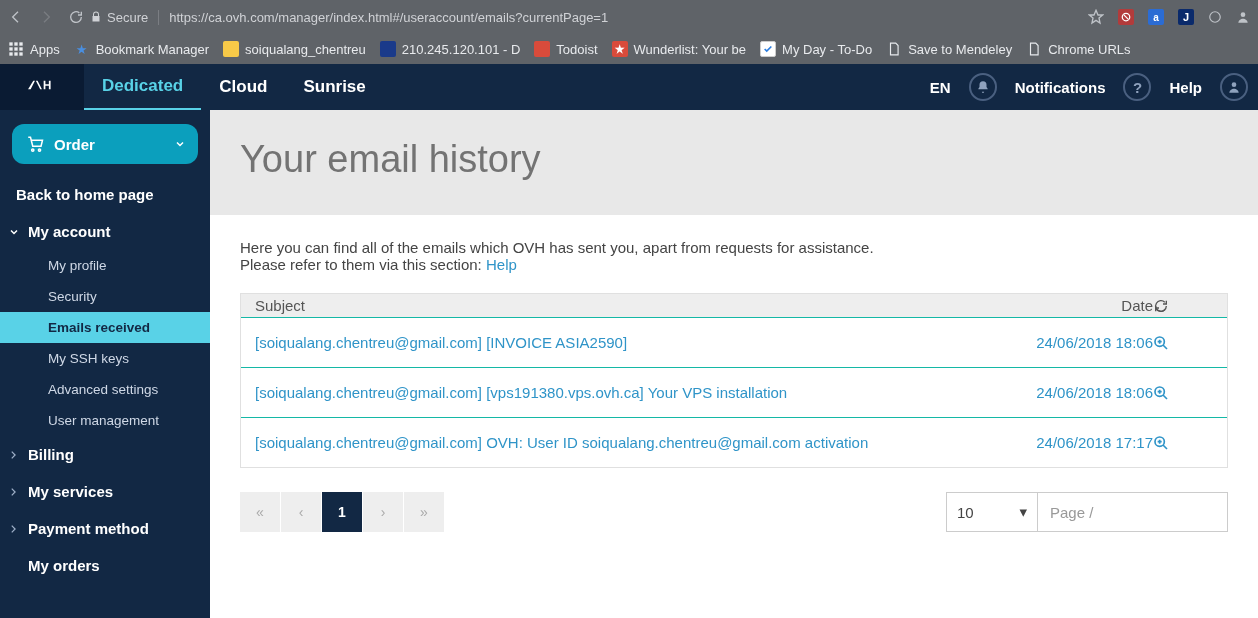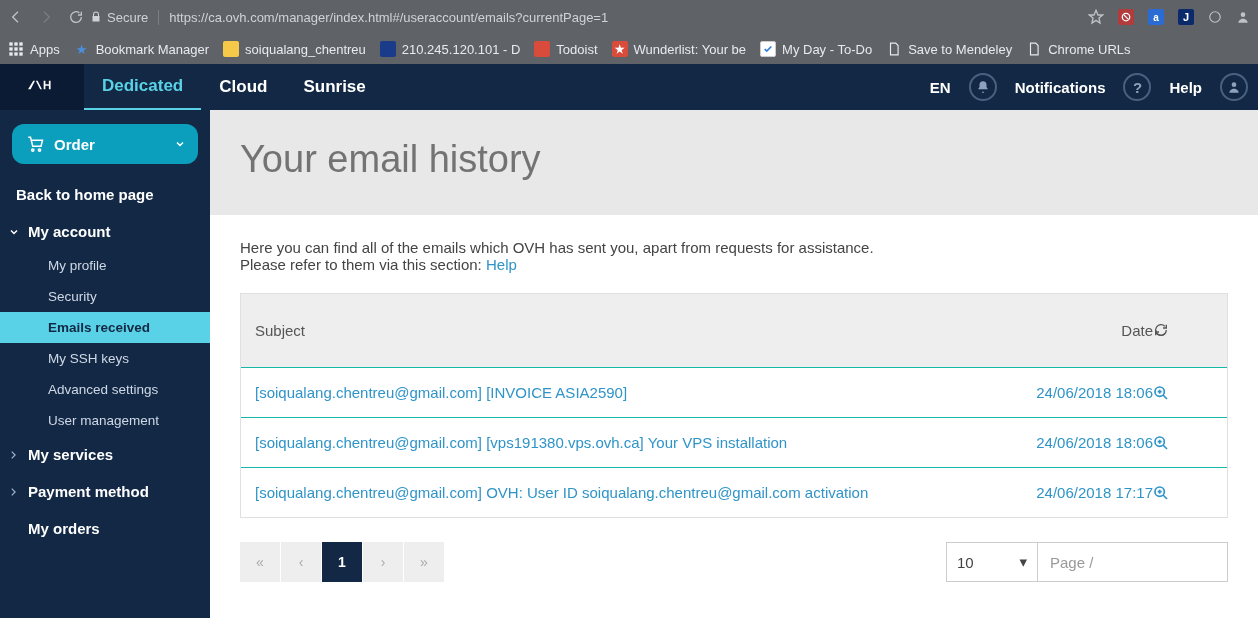--- a/index.html
+++ b/index.html
@@ -37,21 +37,21 @@
   .sub-item.active { background:#59d2e7; color:#122844; font-weight:600; }
   .side-simple { padding:10px 16px 10px 28px; font-size:15px; font-weight:600; color:#fff; display:flex; align-items:center; position:relative;}
   .side-simple .caret { position:absolute; left:8px; color:#9fb0c9;}
   
   .main { flex:1; background:#fff; overflow:auto; }
   .header-band { background:#e8e8e8; padding:28px 30px 34px 30px; }
   .header-band h1 { font-size:38px; font-weight:400; color:#737373; }
   .content { padding:24px 30px; color:#444; font-size:15px; }
   .content a.link { color:#2f94c8; }
   .tbl { border:1px solid #e0e0e0; margin-top:20px; }
-  .thead { background:#eee; display:flex; align-items:flex-start; padding:28px 14px; color:#555; }
+  .thead { background:#eee; display:flex; align-items:flex-end; padding:3px 14px; color:#555; }
   .thead .col-subj { flex:1; }
   .thead .col-date { width:160px; text-align:right; }
   .thead .col-act { width:60px; text-align:right; }
   .trow { display:flex; align-items:center; padding:16px 14px; border-top:1px solid #14b8a6; }
   .trow .subj { flex:1; color:#2f94c8; }
   .trow .date { width:160px; color:#2f94c8; text-align:right; }
   .trow .act { width:60px; text-align:right; color:#2f94c8; }
   .pager-row { display:flex; align-items:center; margin-top:24px; }
   .pager { display:flex; }
   .pg { width:40px; height:40px; background:#eee; color:#aaa; display:flex; align-items:center; justify-content:center; margin-right:1px; font-size:14px;}
@@ -252,20 +252,28 @@
     <div class="sub-item active"><span>Emails received</span></div>
     <div class="sub-item"><span>My SSH keys</span></div>
     <div class="sub-item"><span>Advanced settings</span></div>
     <div class="sub-item"><span>User management</span></div>
     <div class="side-simple">
         <span class="caret">
           <svg width="10" height="10" viewBox="0 0 24 24" fill="none" stroke="#9fb0c9" stroke-width="3">
             <path d="M9 4l8 8-8 8"></path>
           </svg>
         </span>
+        <span>Billing</span>
+      </div>
+    <div class="side-simple">
+        <span class="caret">
+          <svg width="10" height="10" viewBox="0 0 24 24" fill="none" stroke="#9fb0c9" stroke-width="3">
+            <path d="M9 4l8 8-8 8"></path>
+          </svg>
+        </span>
         <span>My services</span>
       </div>
     <div class="side-simple">
         <span class="caret">
           <svg width="10" height="10" viewBox="0 0 24 24" fill="none" stroke="#9fb0c9" stroke-width="3">
             <path d="M9 4l8 8-8 8"></path>
           </svg>
         </span>
         <span>Payment method</span>
       </div>

